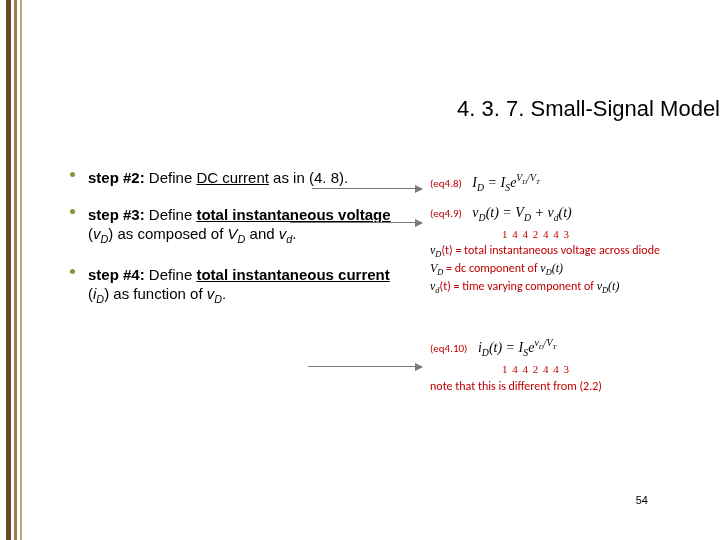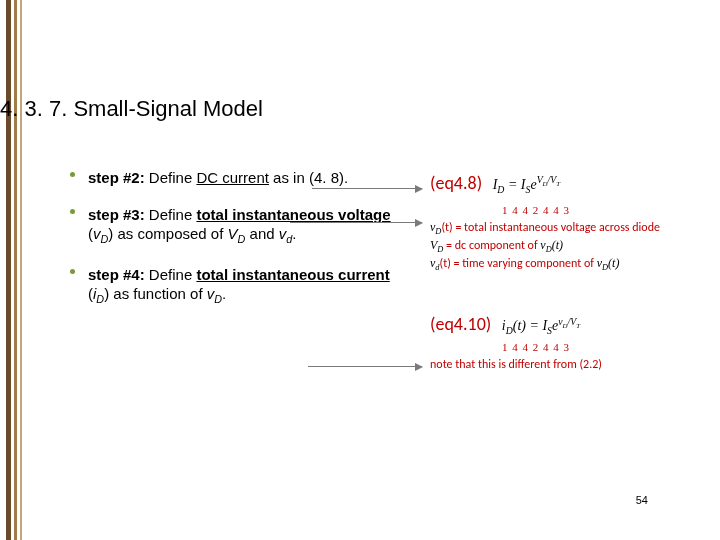--- a/index.html
+++ b/index.html
@@ -26,21 +26,21 @@
   }
   .ls1 { left: 6px;  width: 5px; background: #6a4a2a; }
   .ls2 { left: 14px; width: 3px; background: #a17a4a; }
   .ls3 { left: 20px; width: 2px; background: #bfa77a; }
 
   .title {
     position: absolute;
     top: 96px;
     left: 0;
     width: 720px;
-    text-align: left;
+    text-align: right;
     font-size: 22px;
     color: #000;
   }
 
   .bullets {
     position: absolute;
     top: 168px;
     left: 88px;
     width: 310px;
   }
@@ -70,21 +70,21 @@
     position: absolute;
     top: 172px;
     left: 430px;
     width: 280px;
     font-family: "Times New Roman", serif;
     font-size: 14px;
     color: #000;
     line-height: 1.25;
   }
   .eq-row { margin-bottom: 6px; white-space: nowrap; }
-  .eq-label { color: #c00000; font-family: Calibri, Arial, sans-serif; font-size: 18px; }
+  .eq-label { color: #c00000; font-family: Calibri, Arial, sans-serif; font-size: 11px; }
   .eq-math { font-style: italic; }
   .eq-sub { font-size: 0.7em; vertical-align: sub; font-style: italic; }
   .eq-sup { font-size: 0.7em; vertical-align: super; font-style: italic; }
   .note {
     color: #c00000;
     font-family: Calibri, Arial, sans-serif;
     font-size: 12px;
     line-height: 1.25;
     margin-top: 2px;
   }
@@ -164,20 +164,25 @@
 
     <div class="eq-block">
       <div class="eq-row">
         <span class="eq-label">(eq4.8)</span>
         &nbsp;
         <span class="eq-math"><span>I</span><span class="eq-sub">D</span><span> = </span><span>I</span><span class="eq-sub">S</span><span>e</span><span class="eq-sup"><span>V</span><span class="eq-sub">D</span><span>/</span><span>V</span><span class="eq-sub">T</span></span></span>
       </div>
     </div>
 
     <div class="eq-block">
+      <div class="eq-row">
+        <span class="eq-label">(eq4.9)</span>
+        &nbsp;
+        <span class="eq-math"><span>v</span><span class="eq-sub">D</span><span>(t) = </span><span>V</span><span class="eq-sub">D</span><span> + </span><span>v</span><span class="eq-sub">d</span><span>(t)</span></span>
+      </div>
       <div class="underbrace-row">1 4 4 2 4 4 3</div>
       <div class="note">
         <span class="blk"><span>v</span><span class="eq-sub">D</span></span><span>(t) = total instantaneous voltage across diode</span><br>
         <span class="blk"><span>V</span><span class="eq-sub">D</span></span><span> = dc component of </span><span class="blk"><span>v</span><span class="eq-sub">D</span><span>(t)</span></span><br>
         <span class="blk"><span>v</span><span class="eq-sub">d</span></span><span>(t) = time varying component of </span><span class="blk"><span>v</span><span class="eq-sub">D</span><span>(t)</span></span>
       </div>
     </div>
 
     <div class="eq-block" style="margin-top:40px">
       <div class="eq-row">

